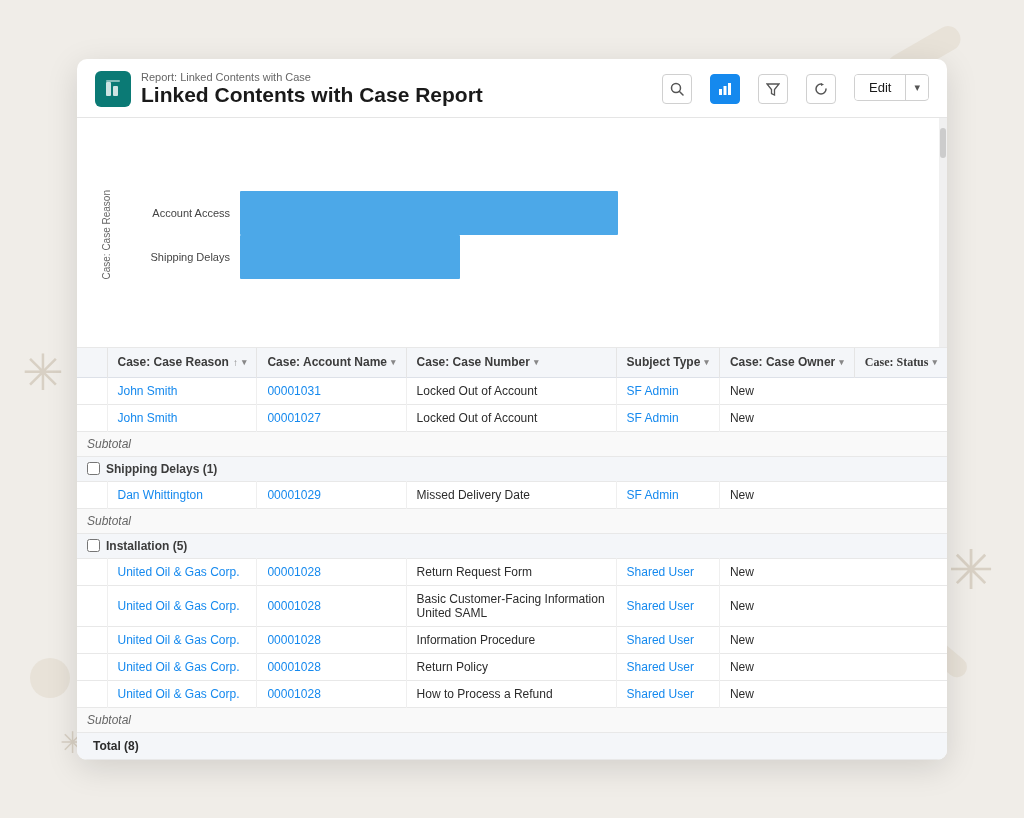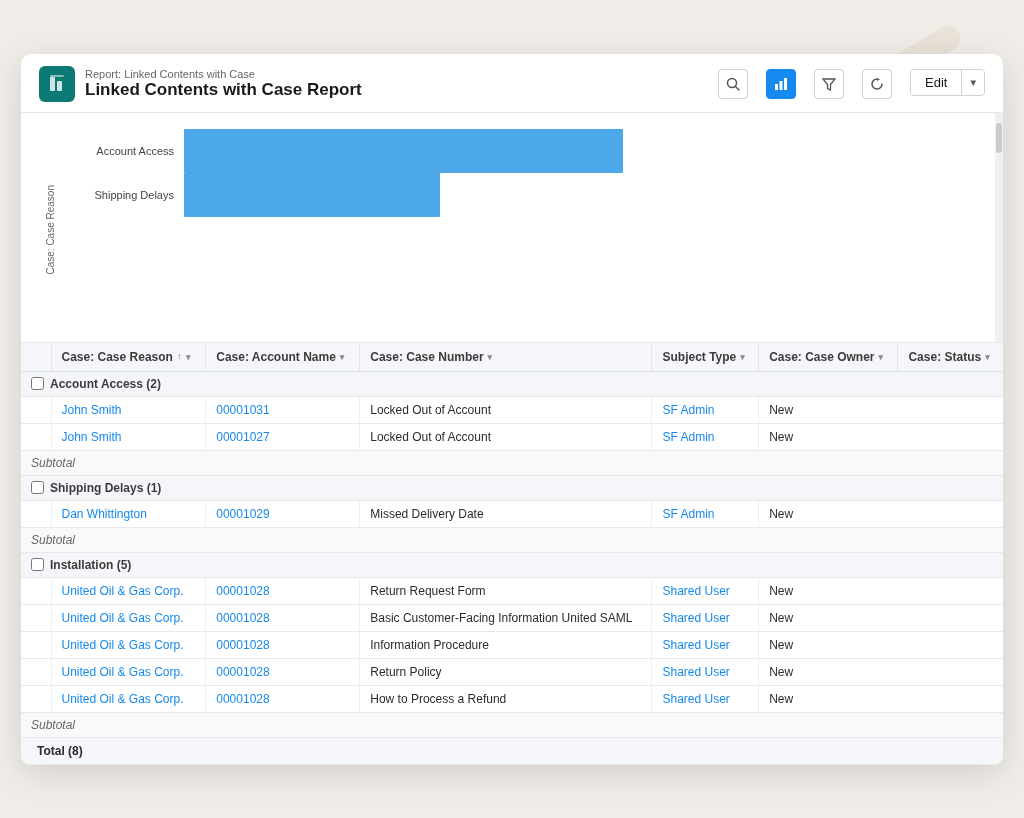--- a/index.html
+++ b/index.html
@@ -36,21 +36,21 @@
       color: #d8d0c4;
       font-size: 40px;
       pointer-events: none;
       line-height: 1;
     }
 
     .card {
       background: #fff;
       border-radius: 10px;
       box-shadow: 0 8px 32px rgba(0,0,0,0.13);
-      width: 982px;
+      width: 870px;
       overflow: hidden;
       position: relative;
       z-index: 1;
     }
 
     
     .card-header {
       display: flex;
       align-items: center;
       justify-content: space-between;
@@ -72,21 +72,21 @@
       justify-content: center;
       color: #fff;
       font-size: 18px;
     }
     .header-titles {}
     .header-subtitle {
       font-size: 11px;
       color: #666;
     }
     .header-title {
-      font-size: 17px;
+      font-size: 21px;
       font-weight: 700;
       color: #1a1a1a;
     }
     .header-actions {
       display: flex;
       align-items: flex-start;
       gap: 18px;
     }
     .header-btn {
       width: 30px;
@@ -153,21 +153,21 @@
       text-align: center;
       white-space: nowrap;
       padding-right: 4px;
       flex-shrink: 0;
       align-self: center;
     }
     .chart-inner {
       flex: 1;
       display: flex;
       flex-direction: column;
-      justify-content: flex-start;
+      justify-content: center;
       padding-left: 8px;
     }
     .chart-row {
       display: flex;
       align-items: center;
       gap: 10px;
     }
     .chart-row-label {
       width: 110px;
       text-align: right;
@@ -221,21 +221,21 @@
     thead th {
       padding: 7px 10px;
       text-align: left;
       font-weight: 600;
       color: #3c3c3c;
       white-space: nowrap;
       border-right: 1px solid #e5e5e5;
       cursor: pointer;
       user-select: none;
     }
-    thead th:last-child { border-right: none; }
+    thead th:last-child { border-right: none; font-family: Liberation Serif, serif; }
     .th-inner {
       display: flex;
       align-items: center;
       gap: 4px;
     }
     .sort-icon { color: #888; font-size: 10px; }
     .filter-icon { color: #888; font-size: 9px; }
 
     tbody tr {
       border-bottom: 1px solid #e8e8e8;
@@ -409,28 +409,20 @@
             <th>
               <div class="th-inner">
                 <span>Case: Status</span>
                 <span class="filter-icon">▾</span>
               </div>
             </th>
           </tr>
       </thead>
       <tbody>
 
-      <tr class="group-row">
-            <td colspan="7">
-              <div class="group-label-cell">
-                <input type="checkbox" style="">
-                <span>Account Access (2)</span>
-              </div>
-            </td>
-          </tr>
           <tr>
             <td></td>
             <td><a class="link-cell" href="#">John Smith</a></td>
             <td><a class="link-cell" href="#">00001031</a></td>
             <td>Locked Out of Account</td>
             <td><a class="link-cell" href="#">SF Admin</a></td>
             <td>New</td>
           </tr>
           <tr>
             <td></td>

